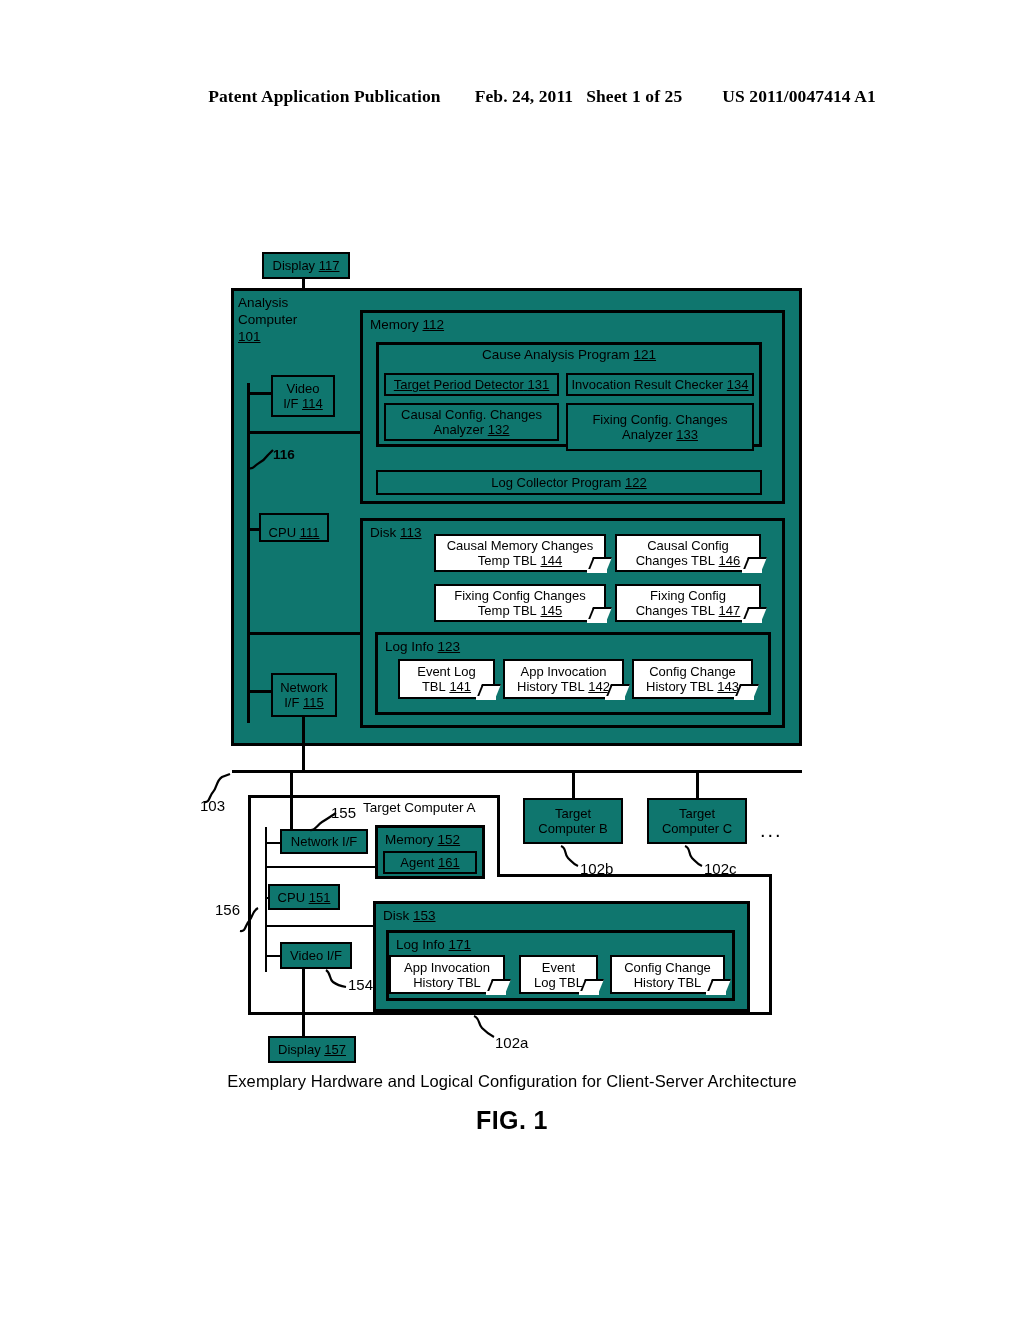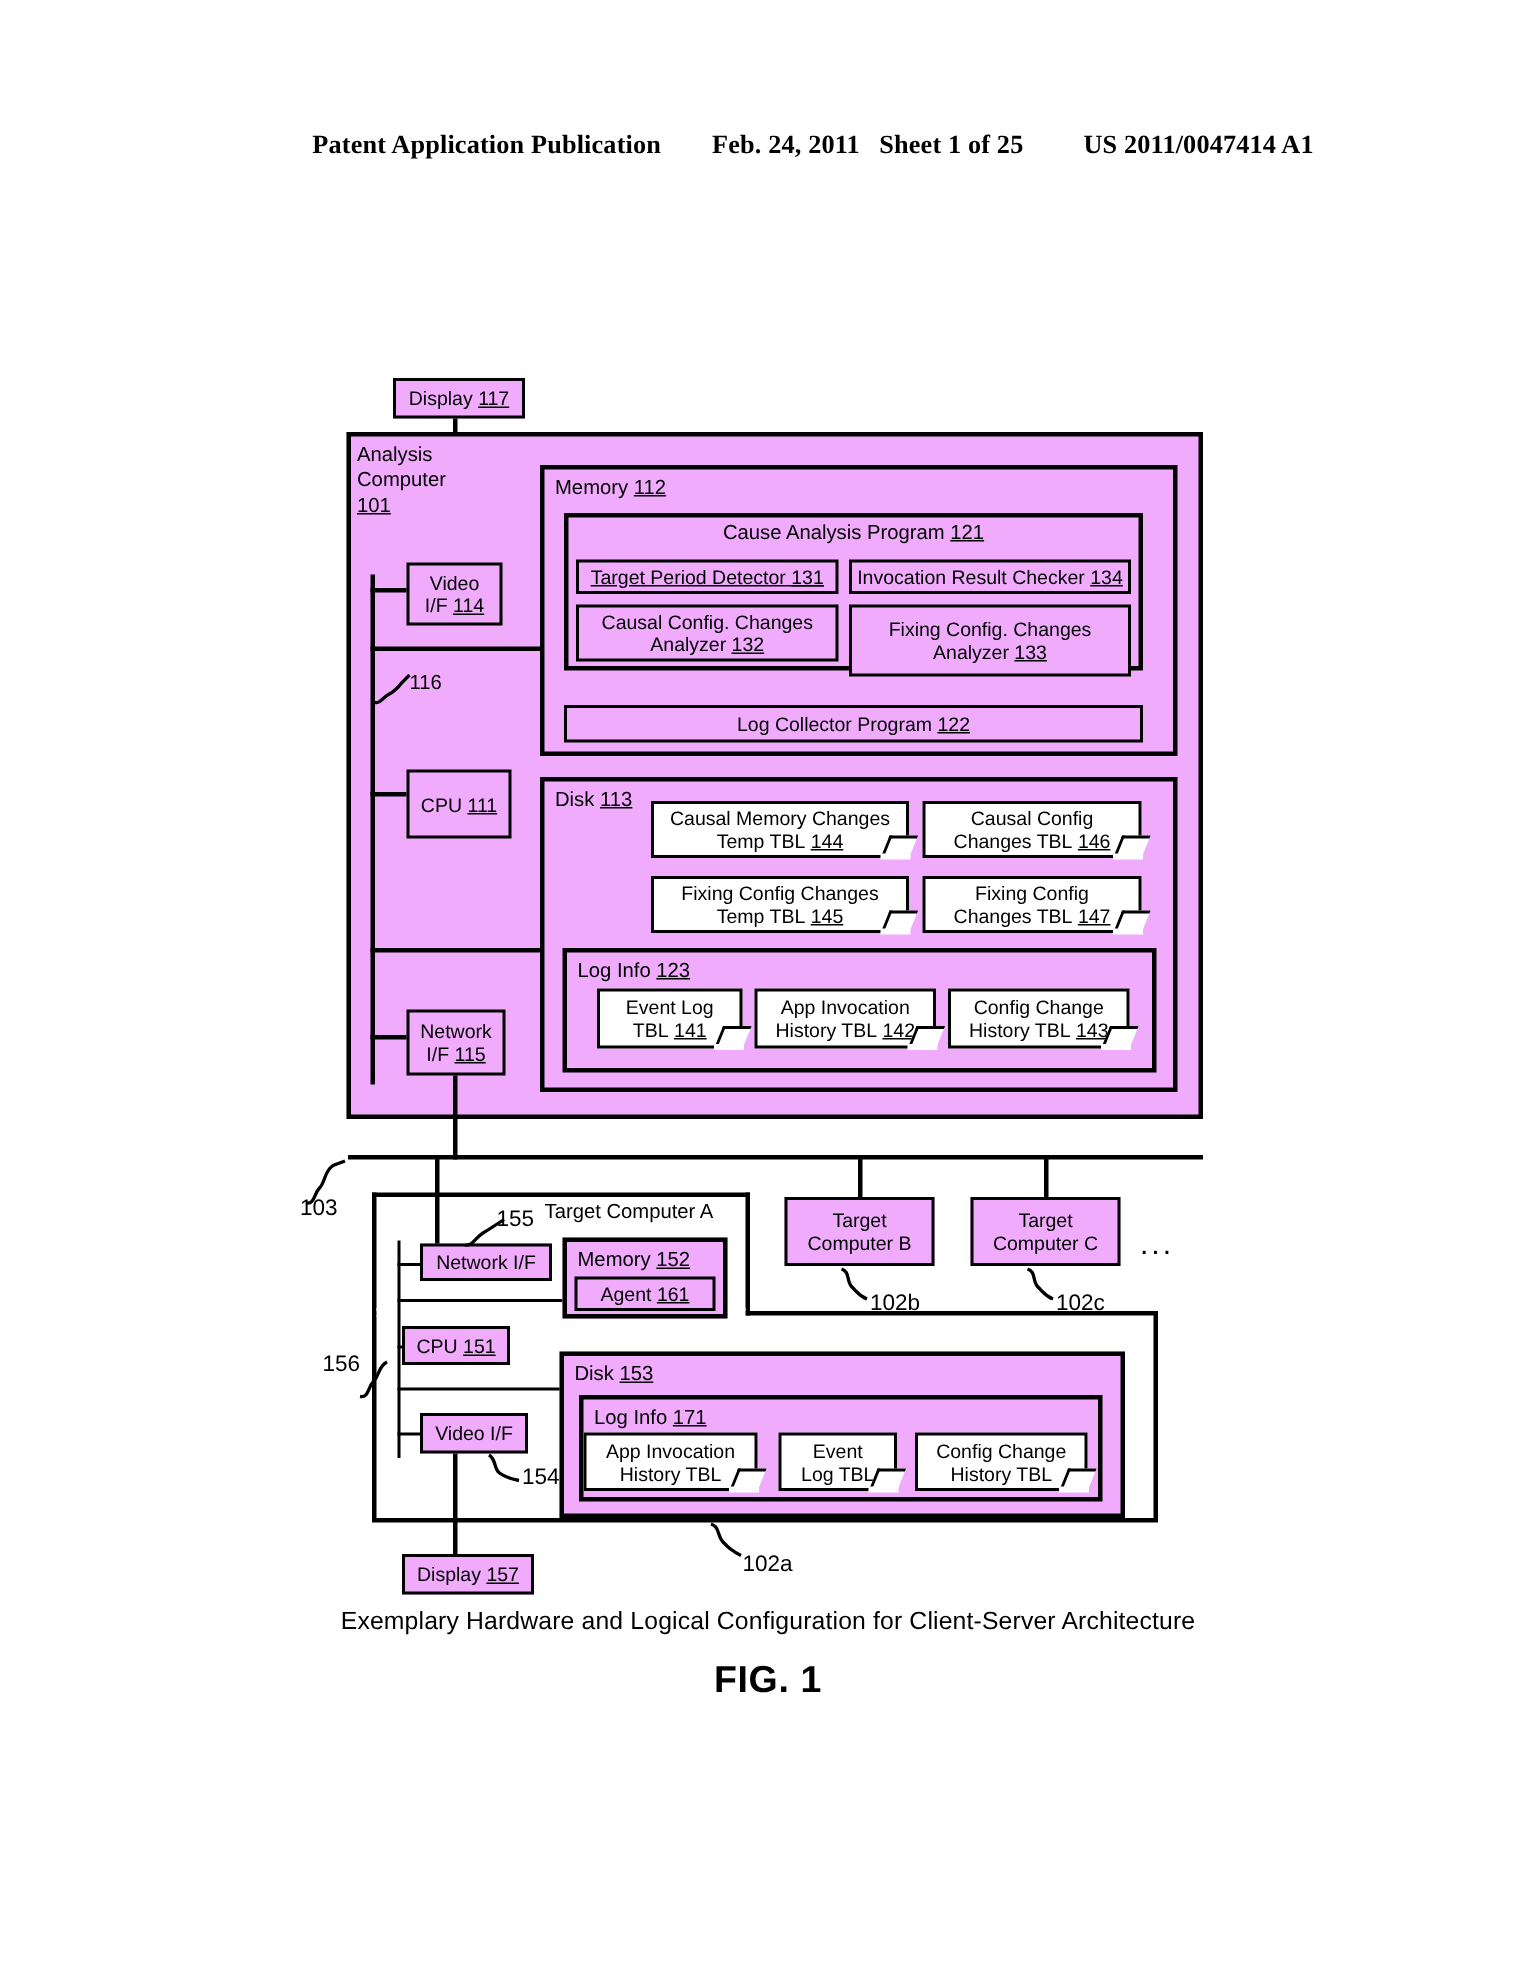--- a/index.html
+++ b/index.html
@@ -32,21 +32,21 @@
   }
   #page-header .seg { display: inline-block; }
   #page-header .sp1 { display: inline-block; width: 34px; }
   #page-header .sp2 { display: inline-block; width: 13px; }
   #page-header .sp3 { display: inline-block; width: 40px; }
 
   .box {
     position: absolute;
     box-sizing: border-box;
     border: 2px solid #000;
-    background: #f0abfc;
+    background: #0f766e;
     font-size: 13px;
     line-height: 15px;
   }
   .box.heavy { border-width: 3px; }
 
   
   .box.ctr {
     display: flex;
     align-items: center;
     justify-content: center;
@@ -177,23 +177,23 @@
     </span>
   </div>
 
   <div class="hline" style="left:247px; top:431px; width:114px;"></div>
 
   <div class="squig" style="left:247px; top:447px;">
     <svg width="36" height="26" viewBox="0 0 36 26">
       <path d="M2,21 C6,23 8,18 12,16 C16,14 18,12 21,8 L26,3" fill="none" stroke="#000" stroke-width="2.2"></path>
     </svg>
   </div>
-  <div class="lbl" style="left:273px; top:447px;"><span>116</span></div>
-
-  <div class="box ctr" style="left:271px; top:513px; width:70px; height:46px;">
+  <div class="lbl" style="left:273px; top:447px;font-weight:bold;"><span>116</span></div>
+
+  <div class="box ctr" style="left:259px; top:513px; width:70px; height:29px;align-items:flex-end;">
     <span>
       <span>CPU</span>&nbsp;<u>111</u>
     </span>
   </div>
 
   <div class="hline" style="left:247px; top:632px; width:114px;"></div>
 
   <div class="box ctr" style="left:271px; top:673px; width:66px; height:44px; flex-direction:column;">
     <span style="text-align:center;">
       <span>Network</span><br>

